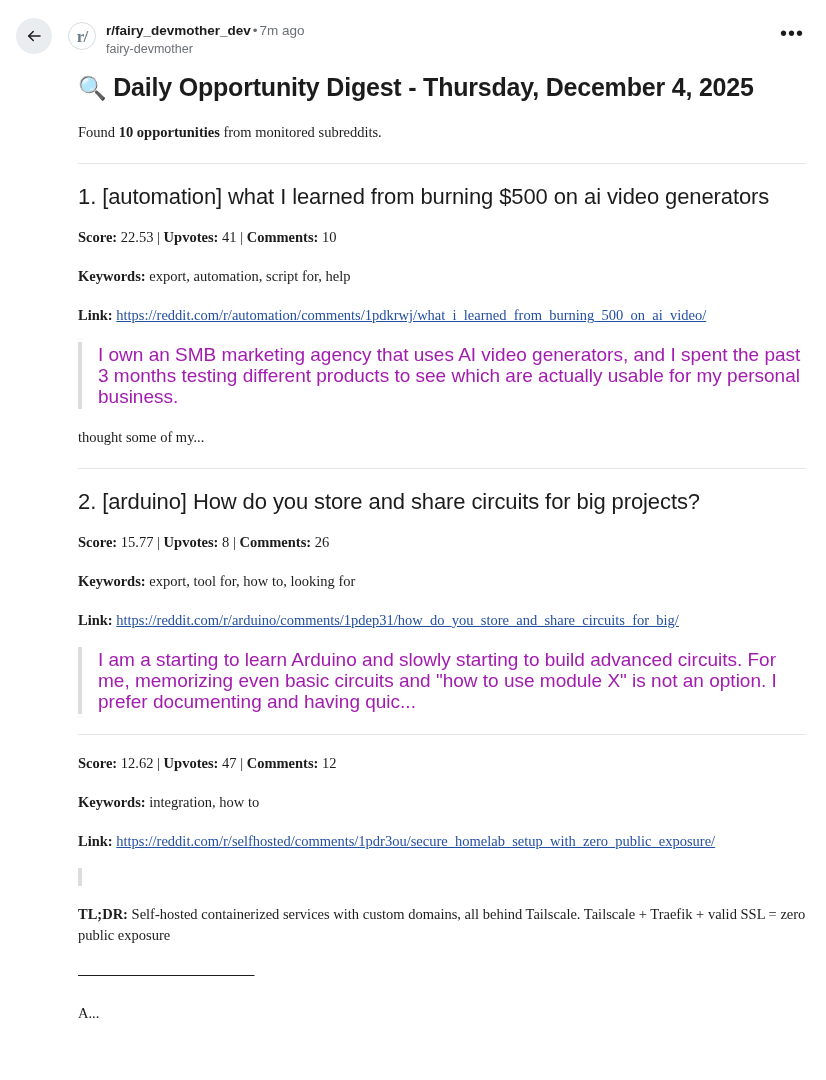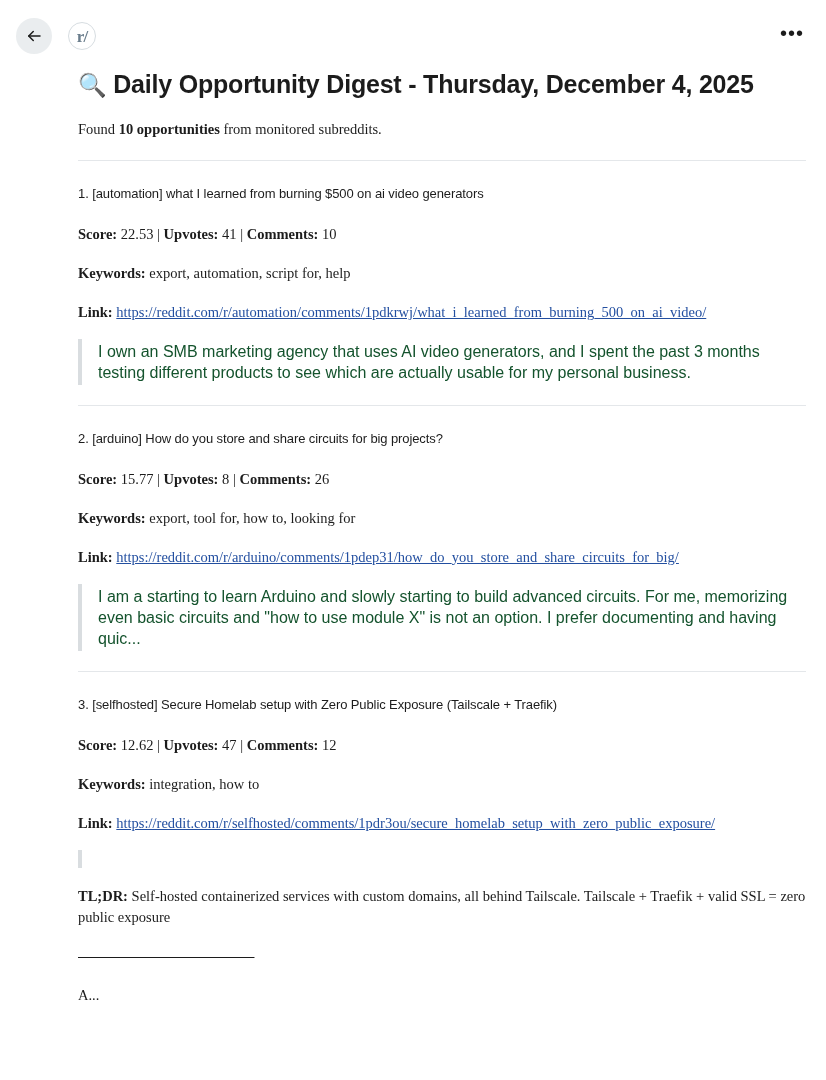--- a/index.html
+++ b/index.html
@@ -123,43 +123,43 @@
     font-family: Liberation Serif, serif;
   }
 
   .divider {
     border: 0;
     border-top: 1px solid #e4e7ea;
     margin: 20px 0 0 0;
   }
 
   h2.item-title {
-    font-size: 13px;
+    font-size: 22px;
     line-height: 25px;
     font-weight: normal;
     margin: 20px 0 0 0;
     letter-spacing: -0.1px;
   }
 
   .kv { margin-top: 14px; }
   .kv b { font-weight: bold; text-align: center; }
 
   a.link {
     color: #234fa0;
     text-decoration: underline;
     word-break: break-all;
     cursor: pointer;
   }
 
   blockquote.quote {
     margin: 16px 0 0 0;
     padding: 2px 0 2px 16px;
     border-left: 4px solid #d9dde0;
-    color: #14532d;
-    font-size: 16px;
+    color: #a21caf;
+    font-size: 19px;
     line-height: 21px;
   }
   blockquote.quote.empty {
     min-height: 18px;
     padding-top: 0;
     padding-bottom: 0;
   }
 
   .hrule-text {
     margin-top: 18px;
@@ -178,20 +178,26 @@
         <line x1="20" y1="12" x2="5" y2="12"></line>
         <polyline points="11 18 5 12 11 6"></polyline>
       </svg>
     </span>
   </div>
 
   <div class="subreddit-avatar">
     <span class="glyph">r/</span>
   </div>
 
+  <div class="header-meta">
+    <div class="meta-line1">
+      <span class="sub-name">r/fairy_devmother_dev</span><span class="meta-dot">•</span><span class="meta-time">7m ago</span>
+    </div>
+    <div class="meta-line2">fairy-devmother</div>
+  </div>
 
   <div class="overflow-button">•••</div>
 </div>
 
 <div class="content">
 
   <h1 class="post-title">
     <span class="emoji">🔍</span>
     <span>Daily Opportunity Digest - Thursday, December 4, 2025</span>
   </h1>
@@ -215,20 +221,21 @@
     </p>
     <p class="kv">
       <b>Keywords:</b>
       <span>export, automation, script for, help</span>
     </p>
     <p class="kv">
       <b>Link:</b>
       <a class="link" href="#">https://reddit.com/r/automation/comments/1pdkrwj/what_i_learned_from_burning_500_on_ai_video/</a>
     </p>
     <blockquote class="quote">I own an SMB marketing agency that uses AI video generators, and I spent the past 3 months testing different products to see which are actually usable for my personal business.</blockquote>
+    <p>thought some of my...</p>
 
     <hr class="divider">
 
     <h2 class="item-title">2. [arduino] How do you store and share circuits for big projects?</h2>
     <p class="kv">
       <b>Score:</b>
       <span>15.77</span> |
       <b>Upvotes:</b>
       <span>8</span> |
       <b>Comments:</b>
@@ -239,21 +246,20 @@
       <span>export, tool for, how to, looking for</span>
     </p>
     <p class="kv">
       <b>Link:</b>
       <a class="link" href="#">https://reddit.com/r/arduino/comments/1pdep31/how_do_you_store_and_share_circuits_for_big/</a>
     </p>
     <blockquote class="quote">I am a starting to learn Arduino and slowly starting to build advanced circuits. For me, memorizing even basic circuits and "how to use module X" is not an option. I prefer documenting and having quic...</blockquote>
 
     <hr class="divider">
 
-    <h2 class="item-title">3. [selfhosted] Secure Homelab setup with Zero Public Exposure (Tailscale + Traefik)</h2>
     <p class="kv">
       <b>Score:</b>
       <span>12.62</span> |
       <b>Upvotes:</b>
       <span>47</span> |
       <b>Comments:</b>
       <span>12</span>
     </p>
     <p class="kv">
       <b>Keywords:</b>

